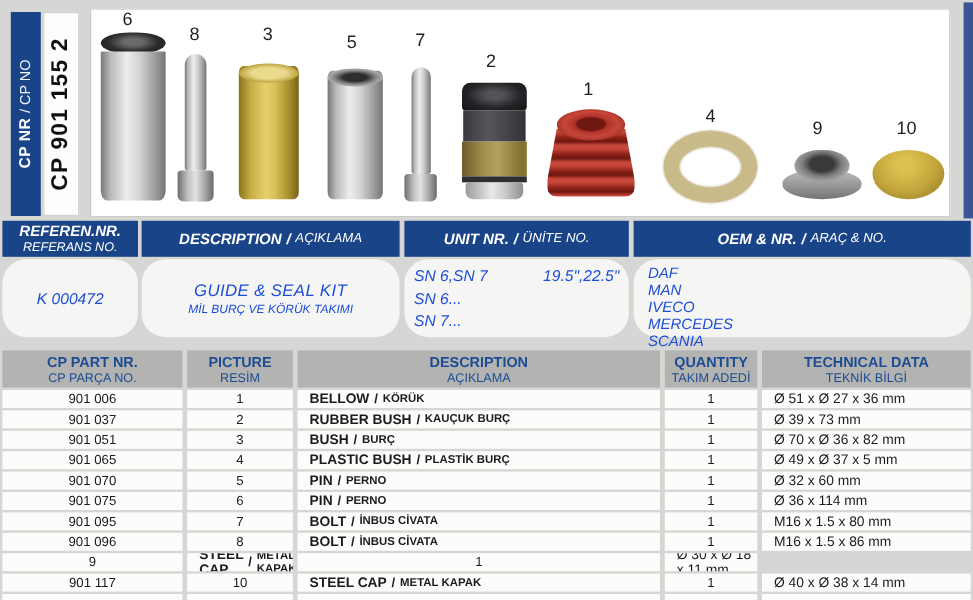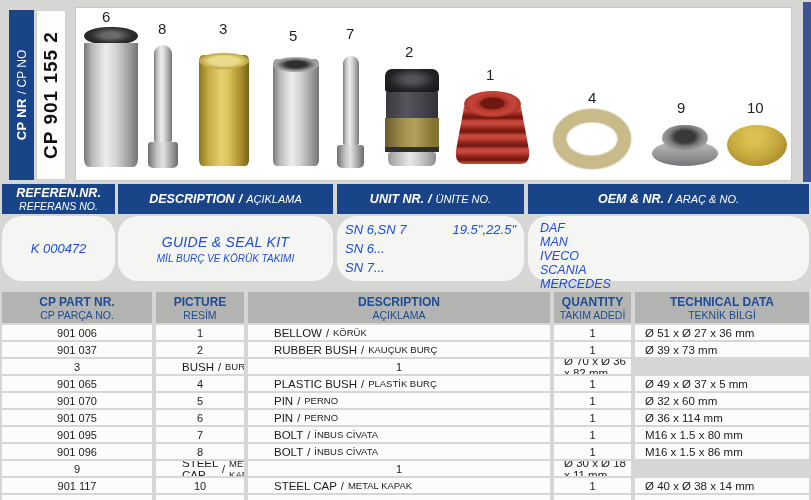--- a/index.html
+++ b/index.html
@@ -119,21 +119,21 @@
   .t2hdr, .t2row { display:grid; grid-template-columns:150px 88px 302px 77px 174px; column-gap:4px; }
   .t2hdr { position:absolute; left:2px; top:292px; width:731px; height:31px;border-radius:10px; }
   .t2hdr .cell { background:#b3b3b1; color:#1d4c94;
     display:flex; flex-direction:column; align-items:center; justify-content:center; }
   .t2hdr .m { font-weight:bold; font-size:12px; }
   .t2hdr .s { font-size:10.5px; }
   .t2rows { position:absolute; left:2px; top:325px; width:807px; }
   .t2row { height:15px; margin-bottom:2px; }
   .t2row .cell { background:#fcfcfa; color:#1b1b1b; display:flex; align-items:center; font-size:11px; overflow:hidden; }
   .t2row .center { justify-content:center; }
-  .t2row .desc { padding-left:26px; }
+  .t2row .desc { padding-left:10px;font-weight:bold; }
   .desc .nm { font-size:11.5px; }
   .desc .sp { margin:0 4px; }
   .desc .tr { font-size:9.5px; }
   .t2row .tech { padding-left:10px; font-size:11.5px; }
   .t2row.partial { height:5px; margin-bottom:0; }
 </style>
 </head>
 <body>
 
 <div class="page">
@@ -223,22 +223,22 @@
       <span>SN 6,SN 7</span>
       <span>19.5",22.5"</span>
     </div>
     <div class="line">SN 6...</div>
     <div class="line">SN 7...</div>
   </div>
   <div class="t1cell t1body t1b-oem" style="left:528px;width:281px;">
     <div>DAF</div>
     <div>MAN</div>
     <div>IVECO</div>
+    <div>MERCEDES</div>
     <div>SCANIA</div>
-    <div>MERCEDES</div>
   </div>
 
   <div class="t2hdr">
     <div class="cell">
       <span class="m">CP PART NR.</span>
       <span class="s">CP PARÇA NO.</span>
     </div>
     <div class="cell">
       <span class="m">PICTURE</span>
       <span class="s">RESİM</span>
@@ -277,20 +277,21 @@
       <div class="cell desc">
           <span class="nm">RUBBER BUSH</span>
           <span class="sp">/</span>
           <span class="tr">KAUÇUK BURÇ</span>
         </div>
       <div class="cell center">1</div>
       <div class="cell tech">Ø 39 x 73 mm</div>
     </div>
 
     <div class="t2row">
+      <div class="cell center">901 051</div>
       <div class="cell center">3</div>
       <div class="cell desc">
           <span class="nm">BUSH</span>
           <span class="sp">/</span>
           <span class="tr">BURÇ</span>
         </div>
       <div class="cell center">1</div>
       <div class="cell tech">Ø 70 x Ø 36 x 82 mm</div>
     </div>
 

